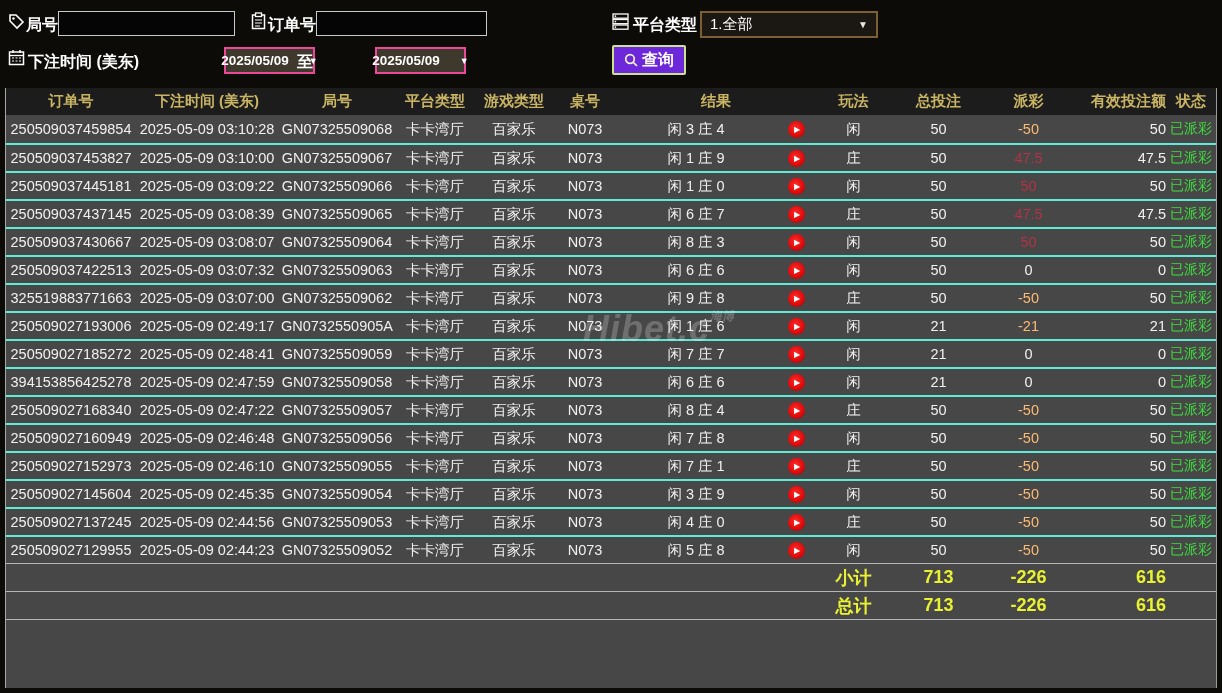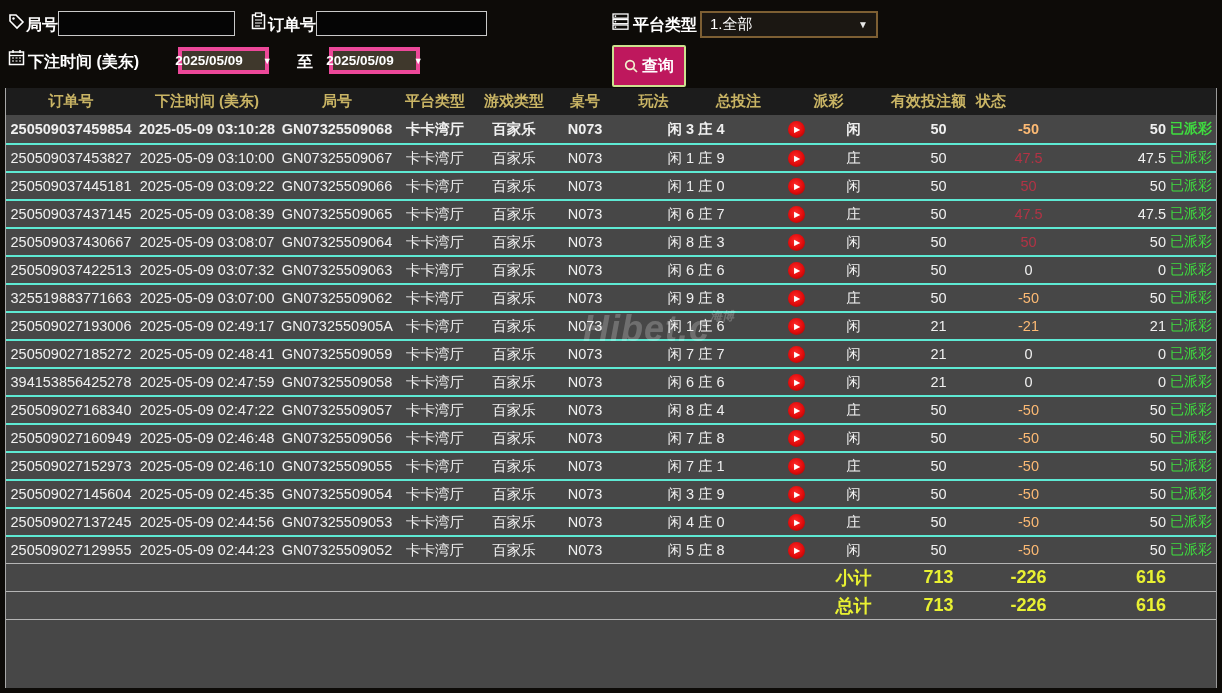--- a/index.html
+++ b/index.html
@@ -23,43 +23,43 @@
   .inp-game  { left:58px;  top:11px; width:177px; }
   .inp-order { left:316px; top:11px; width:171px; }
   .dropdown {
     position:absolute; left:700px; top:11px; width:178px; height:27px;
     background:#1b1712; border:2px solid #7d5f33; display:flex; align-items:center;
     padding:0 8px; font-size:15px; color:#ffffff; cursor:pointer;
   }
   .dropdown .arrow { margin-left:auto; font-size:10px; color:#e8e8e8; }
   .datebox {
     position:absolute; top:47px; width:91px; height:27px;
-    background:#3f382c; border:4px solid #ec4899; display:flex; align-items:center;
-    justify-content:center; gap:20px; font-size:13.5px; font-weight:bold; color:#ffffff; cursor:pointer;
+    background:#3f382c; border:2px solid #ec4899; display:flex; align-items:center;
+    justify-content:center; gap:20px; font-size:13.5px; font-weight:bold; color:#ffffff; cursor:pointer;margin-left:46px;
   }
   .datebox .arrow { font-size:9px; }
   .date-from { left:178px; }
   .date-to   { left:329px; }
   .lbl-to { left:297px; top:52px; }
   .search-btn {
-    position:absolute; left:612px; top:45px; width:74px; height:42px;
-    background:#be185d; border:2px solid #cbe18e; border-radius:2px;
+    position:absolute; left:612px; top:45px; width:74px; height:30px;
+    background:#6d28d9; border:2px solid #cbe18e; border-radius:2px;
     display:flex; align-items:center; justify-content:center; gap:3px;
     color:#ffffff; font-size:16px; font-weight:bold; cursor:pointer;
   }
   
   .panel {
     position:absolute; left:5px; top:88px; width:1212px; height:600px;
     background:#474747; border-left:1px solid #a8a8a8; border-right:1px solid #9a9a9a;
   }
   .trow { display:flex; align-items:center; width:1210px; }
   .thead { height:27px; background:#1c1c1c; }
   .thead .cell { color:#c9b464; font-weight:bold; font-size:15px; }
   .drow { height:28px; background:#474747; border-top:2px solid #5eead4; font-size:14.5px; }
-  .drow:first-of-type { border-top:none;font-weight:bold; }
+  .drow:first-of-type { border-top:none; }
   .sumrow { height:28px; background:#474747; border-top:1px solid #b5b5b5; font-size:18px; }
   .sumrow .cell { color:#e9f132; font-weight:bold; }
   .filler { height:67px; background:#474747; border-top:1px solid #b5b5b5; }
   .cell { text-align:center; white-space:nowrap; overflow:hidden; }
   .c-order  { width:130px; }
   .c-time   { width:142px; }
   .c-game   { width:118px; }
   .c-plat   { width:78px;  }
   .c-type   { width:80px;  }
   .c-tbl    { width:62px;  }
@@ -161,20 +161,21 @@
 </div>
 
 <div class="panel">
   <div class="trow thead">
     <div class="cell c-order">订单号</div>
     <div class="cell c-time">下注时间 (美东)</div>
     <div class="cell c-game">局号</div>
     <div class="cell c-plat">平台类型</div>
     <div class="cell c-type">游戏类型</div>
     <div class="cell c-tbl">桌号</div>
+    <div class="cell c-res">结果</div>
     <div class="cell c-fa">玩法</div>
     <div class="cell c-bet">总投注</div>
     <div class="cell c-pay">派彩</div>
     <div class="cell c-valid">有效投注额</div>
     <div class="cell c-status">状态</div>
   </div>
 
   <div id="table-body">
   <div class="trow drow">
     <div class="cell c-order">250509037459854</div>

